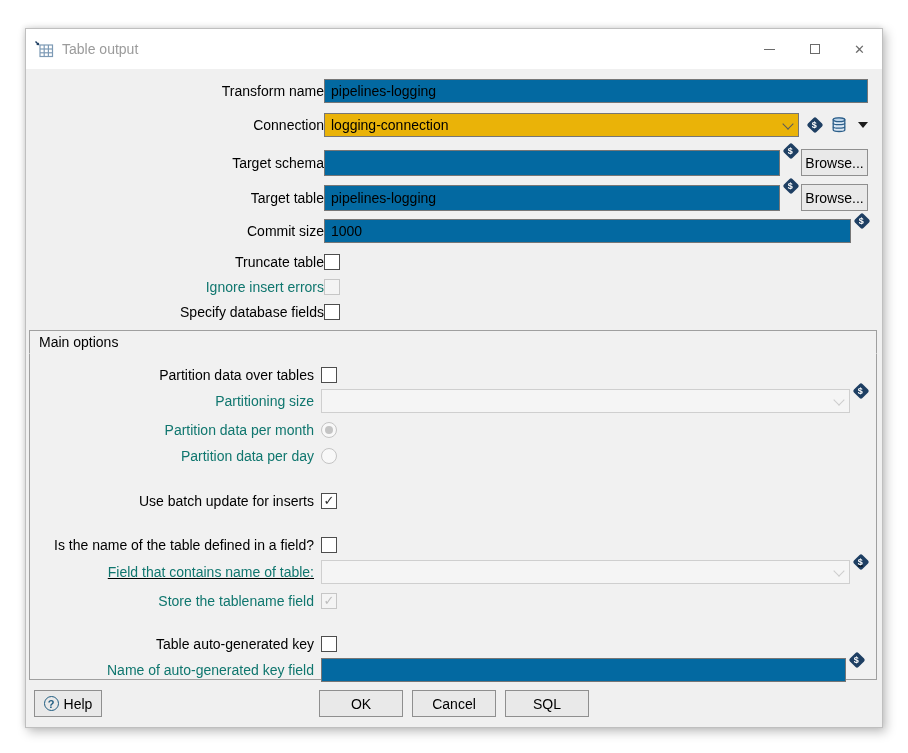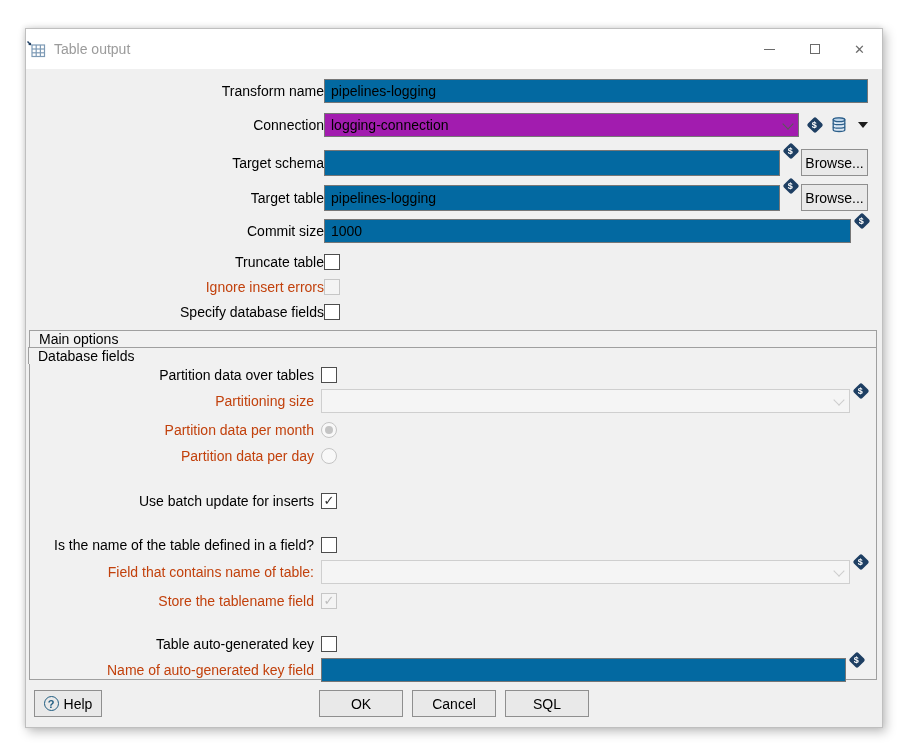--- a/index.html
+++ b/index.html
@@ -3,41 +3,41 @@
 <meta charset="utf-8">
 <style>
   * { box-sizing: border-box; margin: 0; padding: 0; }
   html,body { width:908px; height:753px; background:#ffffff; overflow:hidden;
     font-family:"Liberation Sans","DejaVu Sans",sans-serif; font-size:14px; color:#000; }
   .dialog { position:absolute; left:25px; top:28px; width:858px; height:700px;
     background:#f0f0f0; border:1px solid #bfbfbf; display:flex; flex-direction:column;
     box-shadow: 3px 4px 10px rgba(0,0,0,.25), -1px -1px 5px rgba(0,0,0,.10); }
 
   
-  .titlebar { height:40px; background:#ffffff; display:flex; align-items:center; padding-left:1px; flex:none; }
+  .titlebar { height:40px; background:#ffffff; display:flex; align-items:center; padding-left:9px; flex:none; }
   .ticon { width:19px; height:17px; margin-right:8px; display:inline-flex; flex:none; }
   .ttext { color:#9b9b9b; font-size:14px; }
   .tsp { flex:1; }
   .winbtn { width:45px; height:40px; display:flex; align-items:center; justify-content:center; cursor:default; }
   .min-glyph { width:11px; height:0; border-top:1px solid #6b6b6b; display:block; }
   .max-glyph { width:10px; height:10px; border:1px solid #6b6b6b; display:block; }
   .close-glyph { color:#6b6b6b; font-size:13px; line-height:1; }
 
   
   .bodyarea { flex:1; padding:10px 14px 0 8px; }
   .frow { display:flex; align-items:center; }
   .lbl { width:290px; flex:none; display:flex; justify-content:flex-end; align-items:center;
          white-space:nowrap; }
-  .dis { color:#c2410c; }
+  .dis { color:#0f766e; }
 
   .txt { height:24px; border:1px solid #767676; background:#0369a1; font:14px "Liberation Sans","DejaVu Sans",sans-serif;
          padding:0 6px; outline:none; }
   .grow { flex:1; }
 
-  .combo { position:relative; height:24px; background:#a21caf; border:1px solid #767676;
+  .combo { position:relative; height:24px; background:#eab308; border:1px solid #767676;
            display:flex; align-items:center; padding:0 24px 0 6px; }
   .combo .chev { position:absolute; right:0; top:0; width:21px; height:100%;
            display:flex; align-items:center; justify-content:center; }
   .combo .chev::after { content:""; width:7px; height:7px; border-right:1.5px solid #5a5a5a;
            border-bottom:1.5px solid #5a5a5a; transform:rotate(45deg); margin-top:-3px; }
   .combo.discombo { background:#f5f5f5; border-color:#cfcfcf; }
   .combo.discombo .chev::after { border-color:#cccccc; }
 
   .diamond { width:12px; height:12px; background:#1e3f63; border-radius:2px; transform:rotate(45deg);
              display:inline-flex; align-items:center; justify-content:center; flex:none; }
@@ -179,21 +179,20 @@
     </div>
 
     <div class="frow" style="height:17px;">
       <div class="lbl">Specify database fields</div>
       <span class="cb" data-checked="false"></span>
     </div>
 
     <div class="tabfolder">
       <div class="tabstrip">
         <div class="tab active">Main options</div>
-        <div class="tab">Database fields</div>
       </div>
       <div class="tabcontent">
 
         <div class="frow" style="height:18px;">
           <div class="lbl2">Partition data over tables</div>
           <span class="cb" data-checked="false"></span>
         </div>
 
         <div class="frow" style="margin-top:5px;">
           <div class="lbl2 dis">Partitioning size</div>
@@ -219,21 +218,21 @@
         <div class="frow" style="margin-top:27px; height:18px;">
           <div class="lbl2">Use batch update for inserts</div>
           <span class="cb" data-checked="true"></span>
         </div>
 
         <div class="frow" style="margin-top:26px; height:18px;">
           <div class="lbl2">Is the name of the table defined in a field?</div>
           <span class="cb" data-checked="false"></span>
         </div>
 
-        <div class="frow" style="margin-top:6px;">
+        <div class="frow" style="margin-top:6px;text-decoration:underline;">
           <div class="lbl2 dis">Field that contains name of table:</div>
           <div class="combo discombo" style="width:529px;">
             <span></span>
             <span class="chev"></span>
           </div>
           <span class="diamond d-top">
               <i>$</i>
             </span>
         </div>
 

